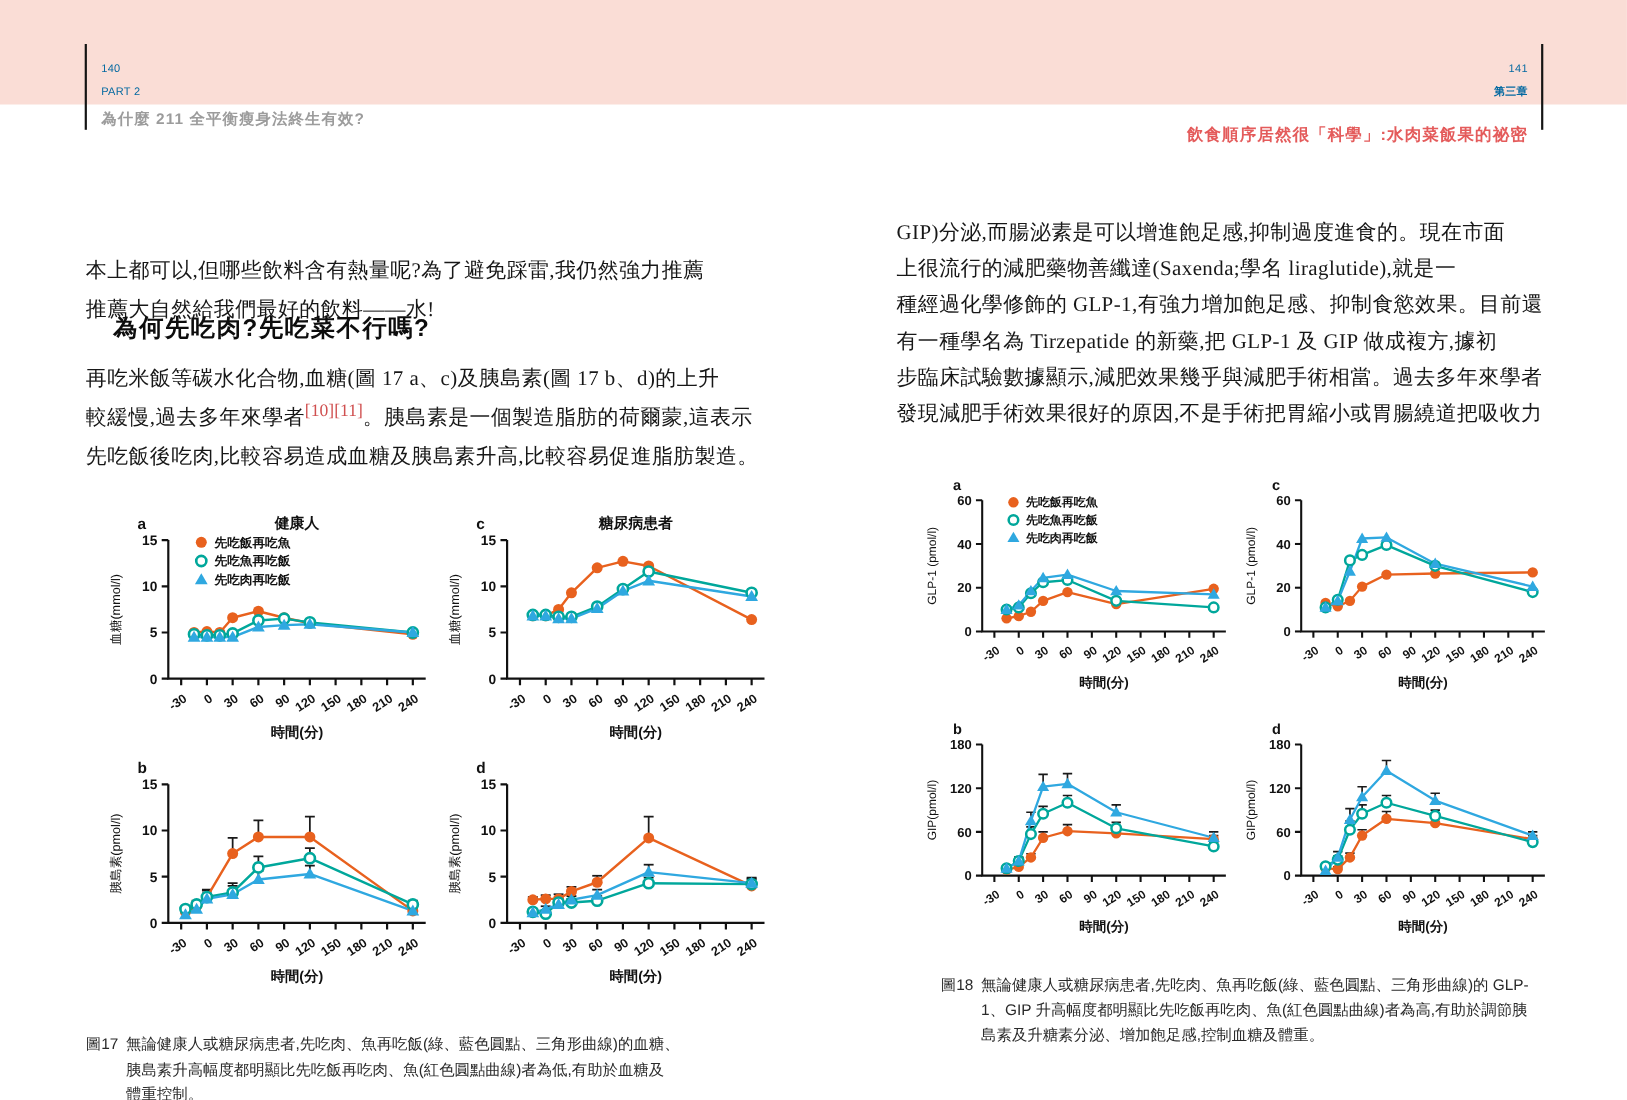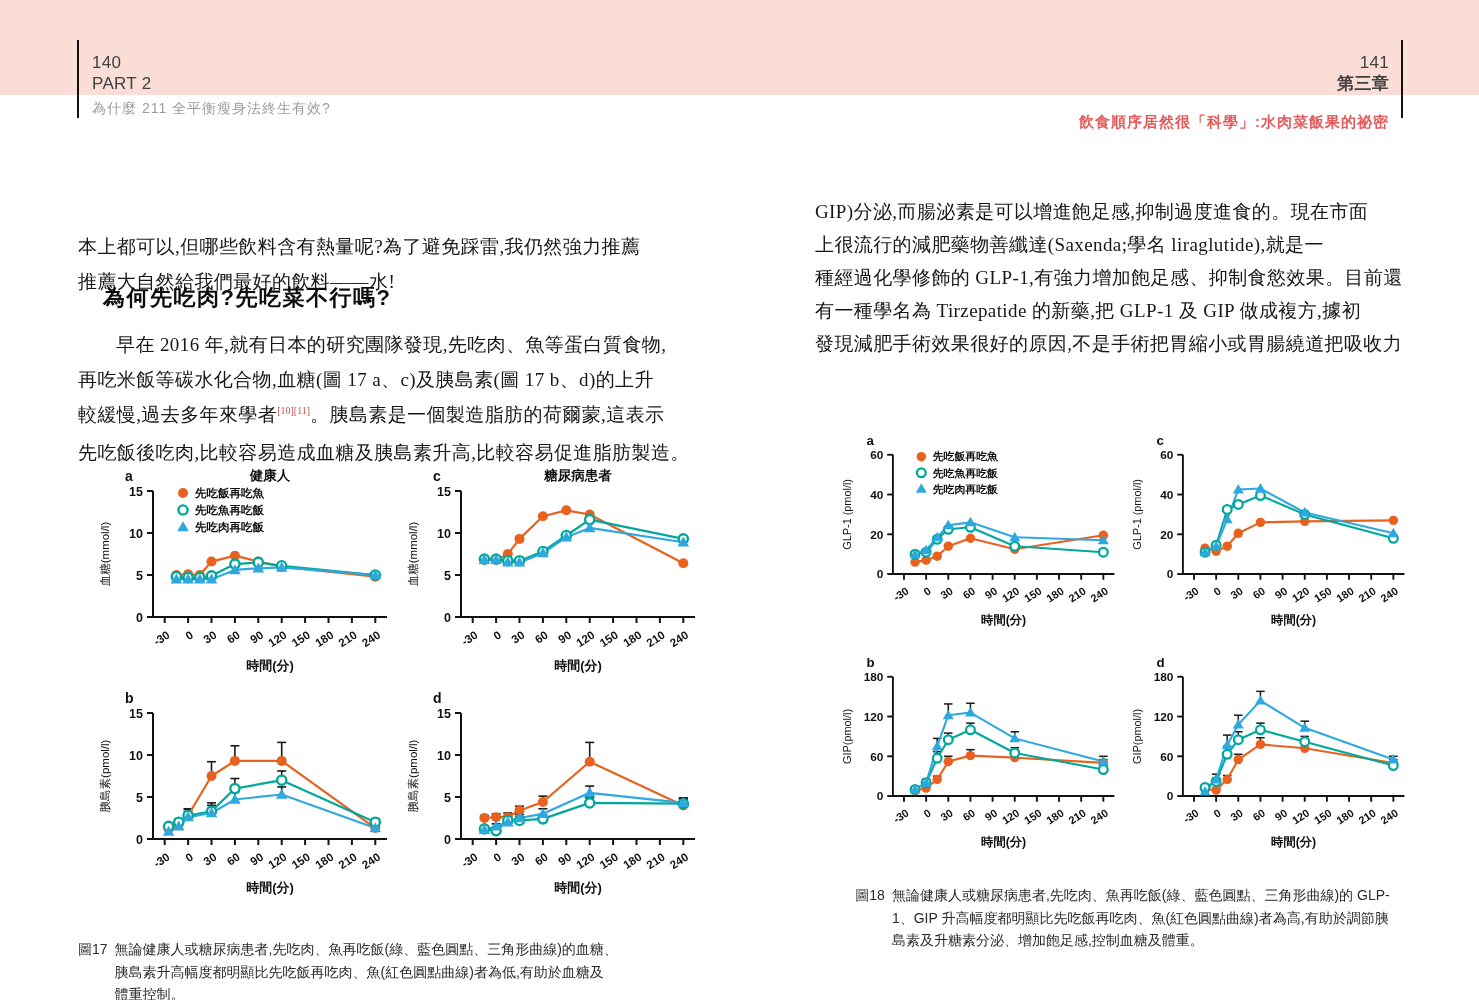--- a/index.html
+++ b/index.html
@@ -1,29 +1,29 @@
 <!DOCTYPE html>
 <html><head>
 <meta charset="utf-8">
 <style>
   html,body{margin:0;padding:0;}
   body{width:1479px;height:1000px;position:relative;background:#ffffff;
        font-family:"Liberation Sans",sans-serif;overflow:hidden;}
   .abs{position:absolute;}
   .band{top:0;left:0;width:1479px;height:95px;background:#FADDD6;}
   .vrule{width:2px;height:78px;background:#141414;top:40px;}
-  .hdr-small{font-size:17px;line-height:21px;color:#404040;letter-spacing:.3px;}
+  .hdr-small{font-size:10px;line-height:21px;color:#0369a1;letter-spacing:.3px;}
   .hdr-right{text-align:right;}
-  .run-gray{font-size:14px;font-weight:normal;color:#9c9c9c;letter-spacing:1px;}
+  .run-gray{font-size:14px;font-weight:bold;color:#9c9c9c;letter-spacing:1px;}
   .run-red{font-size:15px;font-weight:bold;color:#E45B5B;letter-spacing:1px;text-align:right;}
   .bodyline{font-family:"Liberation Serif",serif;font-size:19px;line-height:35px;
             color:#171717;letter-spacing:.4px;white-space:nowrap;}
   .indent{text-indent:2em;}
   .heading{font-size:22px;font-weight:bold;color:#0d0d0d;letter-spacing:1.5px;}
-  .supref{color:#D05050;font-size:10px;position:relative;top:-7px;letter-spacing:0;}
+  .supref{color:#D05050;font-size:16px;position:relative;top:-7px;letter-spacing:0;}
   .caption{display:flex;gap:7px;font-size:14px;line-height:22.5px;color:#2a2a2a;}
   .caption .cap-label{flex:none;font-weight:normal;}
   .figure{position:absolute;}
   .cell{position:absolute;}
   svg text{font-family:"Liberation Sans",sans-serif;}
 </style>
 </head>
 <body>
 
 <div>
@@ -45,21 +45,20 @@
   <div class="abs run-red" style="right:90px;top:113px;">飲食順序居然很「科學」:水肉菜飯果的祕密</div>
 
   <div class="abs" style="left:78px;top:192px;margin-top:37px;">
     <div class="bodyline">本上都可以,但哪些飲料含有熱量呢?為了避免踩雷,我仍然強力推薦</div>
     <div class="bodyline">推薦大自然給我們最好的飲料——水!</div>
   </div>
 
   <div class="abs heading" style="left:78px;top:283px;margin-left:25px;">為何先吃肉?先吃菜不行嗎?</div>
 
   <div class="abs" style="left:78px;top:327px;">
-    <div class="bodyline indent">早在 2016 年,就有日本的研究團隊發現,先吃肉、魚等蛋白質食物,</div>
     <div class="bodyline">再吃米飯等碳水化合物,血糖(圖 17 a、c)及胰島素(圖 17 b、d)的上升</div>
     <div class="bodyline"><span>較緩慢,過去多年來學者</span><span class="supref">[10][11]</span><span>。胰島素是一個製造脂肪的荷爾蒙,這表示</span></div>
     <div class="bodyline">先吃飯後吃肉,比較容易造成血糖及胰島素升高,比較容易促進脂肪製造。</div>
   </div>
 
   <div class="figure" style="left:85px;top:465px;width:625px;height:435px;">
     <div class="cell" style="left:10px;top:0;"><svg width="300" height="212" viewBox="0 0 300 212">
           <path d="M58 26L58 152L292 152" fill="none" stroke="#111" stroke-width="2"></path>
           <line x1="52" y1="152" x2="58" y2="152" stroke="#111" stroke-width="2"></line>
           <text x="48" y="156.5" fill="#111" text-anchor="end" font-size="12.5" font-weight="bold">0</text>
@@ -398,20 +397,21 @@
       <div>胰島素升高幅度都明顯比先吃飯再吃肉、魚(紅色圓點曲線)者為低,有助於血糖及</div>
       <div>體重控制。</div>
     </div>
   </div>
 
   <div class="abs" style="left:815px;top:195px;">
     <div class="bodyline" style="line-height:33px;">GIP)分泌,而腸泌素是可以增進飽足感,抑制過度進食的。現在市面</div>
     <div class="bodyline" style="line-height:33px;">上很流行的減肥藥物善纖達(Saxenda;學名 liraglutide),就是一</div>
     <div class="bodyline" style="line-height:33px;">種經過化學修飾的 GLP-1,有強力增加飽足感、抑制食慾效果。目前還</div>
     <div class="bodyline" style="line-height:33px;">有一種學名為 Tirzepatide 的新藥,把 GLP-1 及 GIP 做成複方,據初</div>
+    <div class="bodyline" style="line-height:33px;">步臨床試驗數據顯示,減肥效果幾乎與減肥手術相當。過去多年來學者</div>
     <div class="bodyline" style="line-height:33px;">發現減肥手術效果很好的原因,不是手術把胃縮小或胃腸繞道把吸收力</div>
   </div>
 
   <div class="figure" style="left:824px;top:420px;width:600px;height:450px;">
     <div class="cell" style="left:14px;top:10px;"><svg width="284" height="201" viewBox="0 0 300 212">
           <path d="M58 26L58 152L292 152" fill="none" stroke="#111" stroke-width="2"></path>
           <line x1="52" y1="152" x2="58" y2="152" stroke="#111" stroke-width="2"></line>
           <text x="48" y="156.5" fill="#111" text-anchor="end" font-size="12.5" font-weight="bold">0</text>
           <line x1="52" y1="110" x2="58" y2="110" stroke="#111" stroke-width="2"></line>
           <text x="48" y="114.5" fill="#111" text-anchor="end" font-size="12.5" font-weight="bold">20</text>

